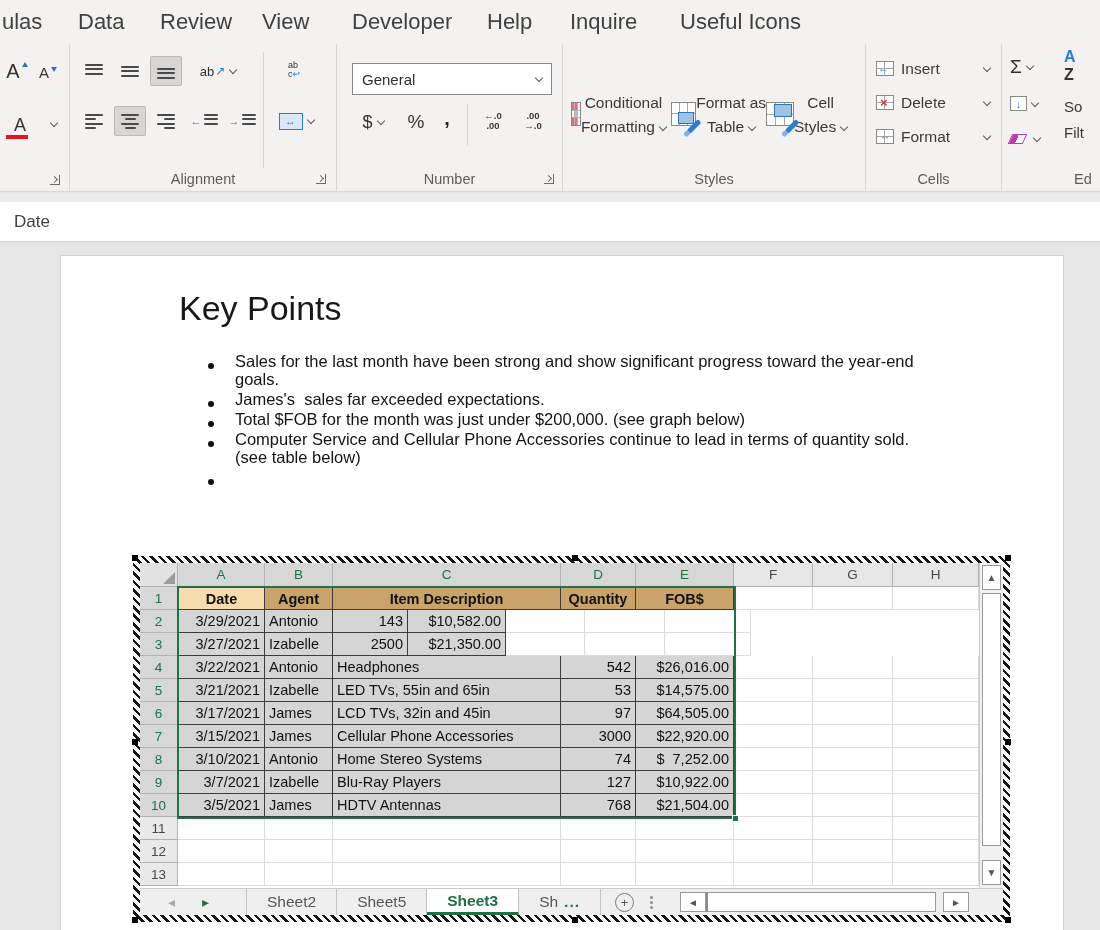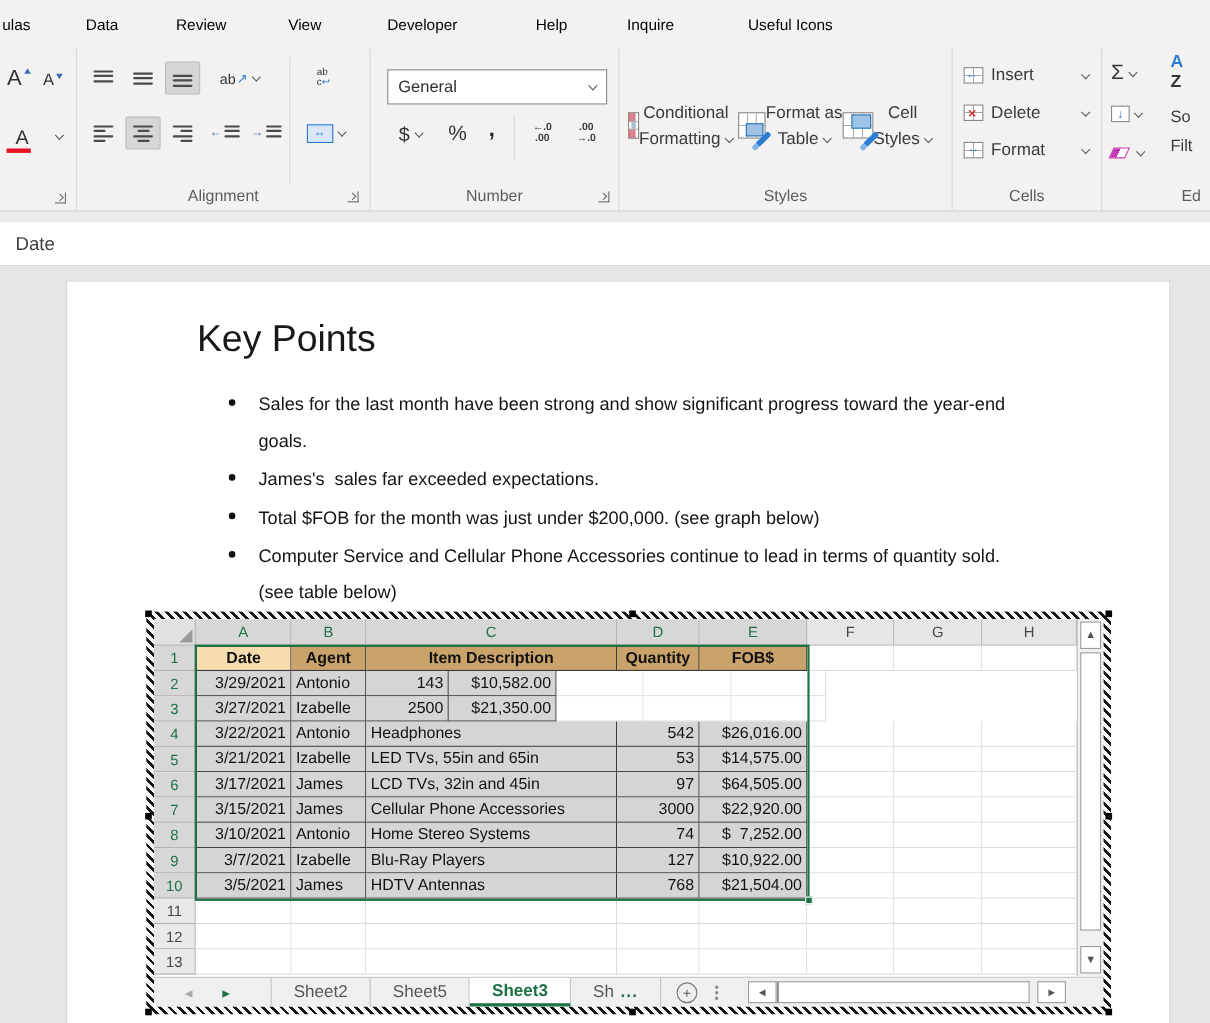--- a/index.html
+++ b/index.html
@@ -2,21 +2,21 @@
 <html><head>
 <meta charset="utf-8">
 <style>
   *{box-sizing:border-box;margin:0;padding:0}
   html,body{width:1100px;height:930px;overflow:hidden}
   body{font-family:"Liberation Sans",sans-serif;background:#e7e6e6}
   #app{position:relative;width:1100px;height:930px;background:#e7e6e6;overflow:hidden}
 
   
   .menubar{position:absolute;left:0;top:0;width:1100px;height:44px;background:#f3f2f1}
-  .mtab{position:absolute;top:0;height:44px;display:flex;align-items:center;font-size:14px;color:#000000;cursor:default}
+  .mtab{position:absolute;top:0;height:44px;display:flex;align-items:center;font-size:22px;color:#404040;cursor:default}
 
   
   .ribbon{position:absolute;left:0;top:44px;width:1100px;height:148px;background:#f3f2f1;border-bottom:1px solid #d8d7d6}
   .rgroup{position:absolute;top:0;height:148px;border-right:1px solid #d8d7d6}
   .glabel{position:absolute;bottom:5px;left:0;right:0;text-align:center;font-size:14.5px;color:#5e5c5a;white-space:nowrap}
   .launcher{position:absolute;width:10px;height:10px;border-right:1.3px solid #6e6c6a;border-bottom:1.3px solid #6e6c6a}
   .launcher i{position:absolute;right:2px;bottom:2px;width:5px;height:5px;border-right:1.3px solid #6e6c6a;border-bottom:1.3px solid #6e6c6a;transform:rotate(-45deg)}
   .chev{display:inline-block;width:6px;height:6px;border-right:1.5px solid #5a5a5a;border-bottom:1.5px solid #5a5a5a;transform:rotate(45deg);margin-left:5px;margin-bottom:2px;flex:none}
   .ibtn{position:absolute;display:flex;align-items:center;justify-content:center}
   .sel{background:#d8d6d4;border:1px solid #bdbbb9;border-radius:2px}
@@ -91,21 +91,21 @@
   .namerow{position:absolute;left:0;top:202px;width:1100px;height:40px;background:#fff;border-bottom:1px solid #d9d9d9;display:flex;align-items:center}
   .namebox{font-size:17px;color:#3f3f3f;margin-left:14px}
 
   
   .docarea{position:absolute;left:0;top:243px;width:1100px;height:687px;background:#e7e6e6}
   .page{position:absolute;left:60px;top:12px;width:1004px;height:675px;background:#fff;border:1px solid #d2d2d2;border-bottom:none}
   .heading{position:absolute;left:118px;top:33px;font-size:34px;color:#181818}
   .bullets{position:absolute;left:147px;top:96px;width:712px;list-style:none}
   .bullets li{display:flex;gap:21px;margin-bottom:2px}
   .b-dot{flex:none;width:6px;height:6px;border-radius:50%;background:#111;margin-top:11px}
-  .b-text{font-size:16.5px;line-height:33px;color:#141414;white-space:pre-wrap}
+  .b-text{font-size:16.5px;line-height:18px;color:#141414;white-space:pre-wrap}
 
   
   .ole{position:absolute;left:72px;top:300px;width:877px;height:366px;padding:7px;
     background:repeating-linear-gradient(45deg,#161616 0 2.5px,#f7f7f7 2.5px 6px)}
   .handle{position:absolute;width:6px;height:6px;background:#000}
   .ole-inner{position:relative;width:100%;height:100%;background:#fff;display:flex;flex-direction:column}
   .gridwrap{position:relative;flex:1;overflow:hidden;background:#fff}
 
   .g-row{display:flex;height:23px}
   .g-row.hdrrow{height:24px;background:#e4e4e4}

